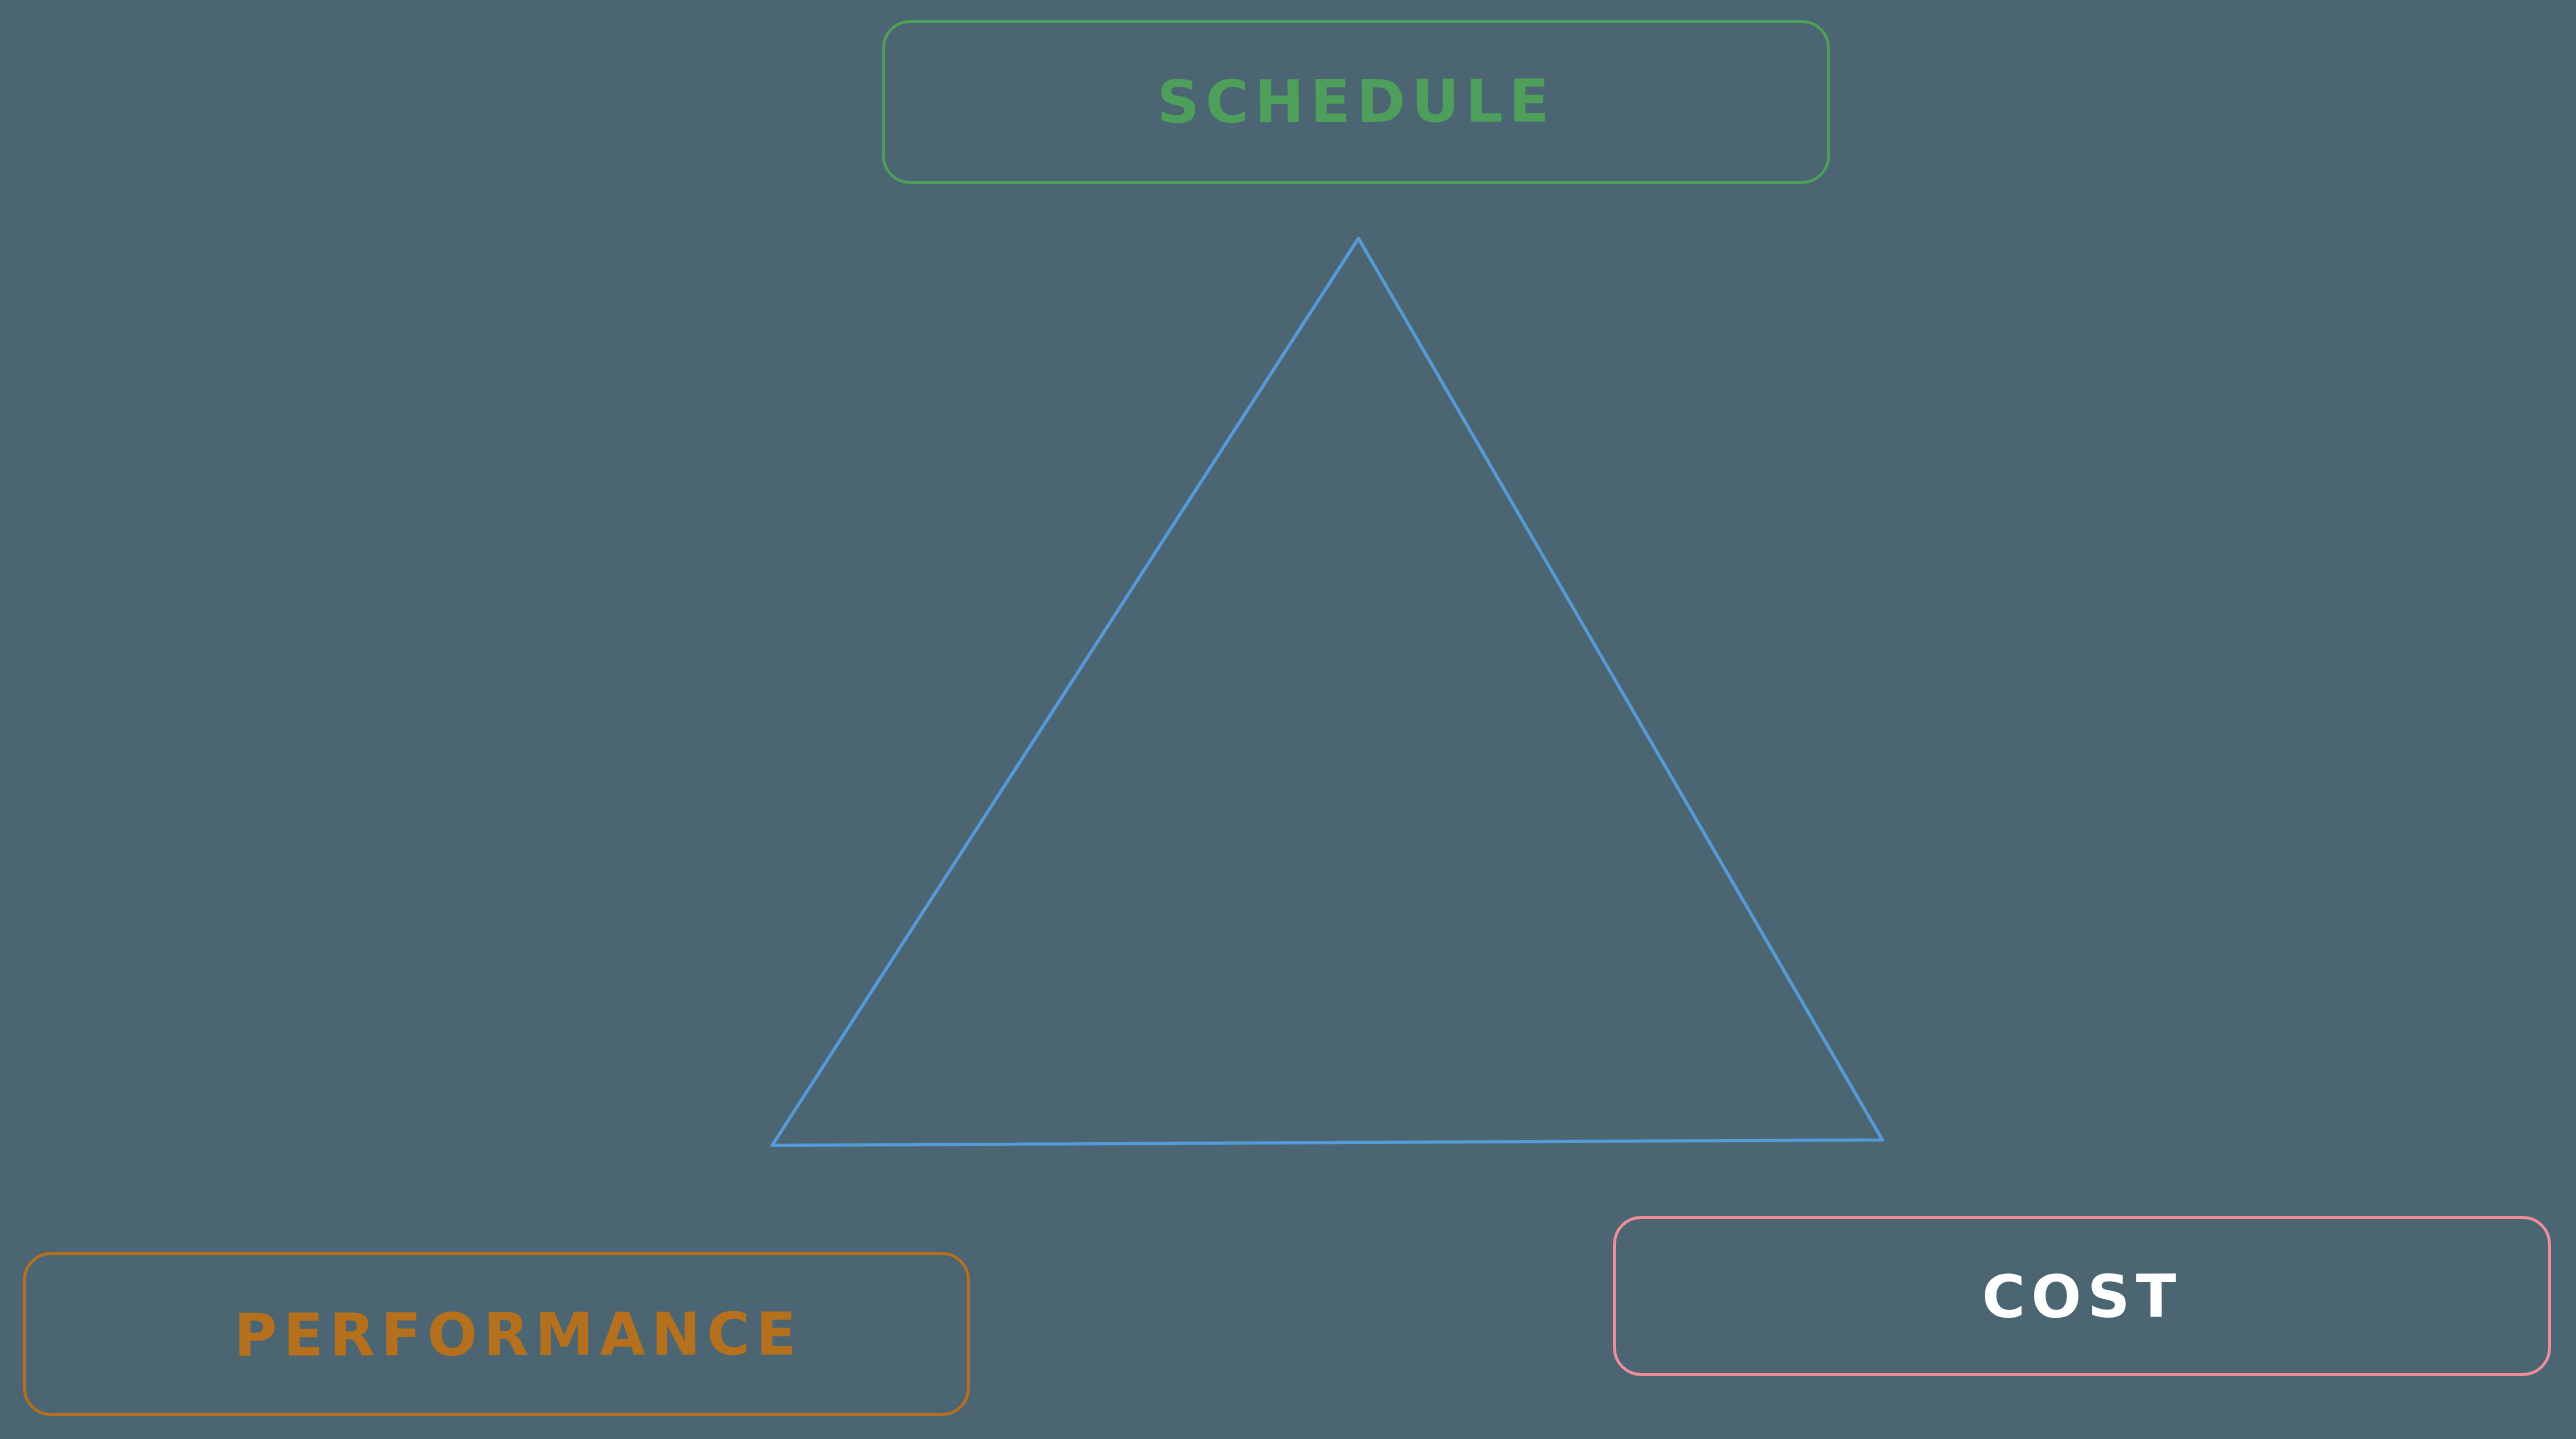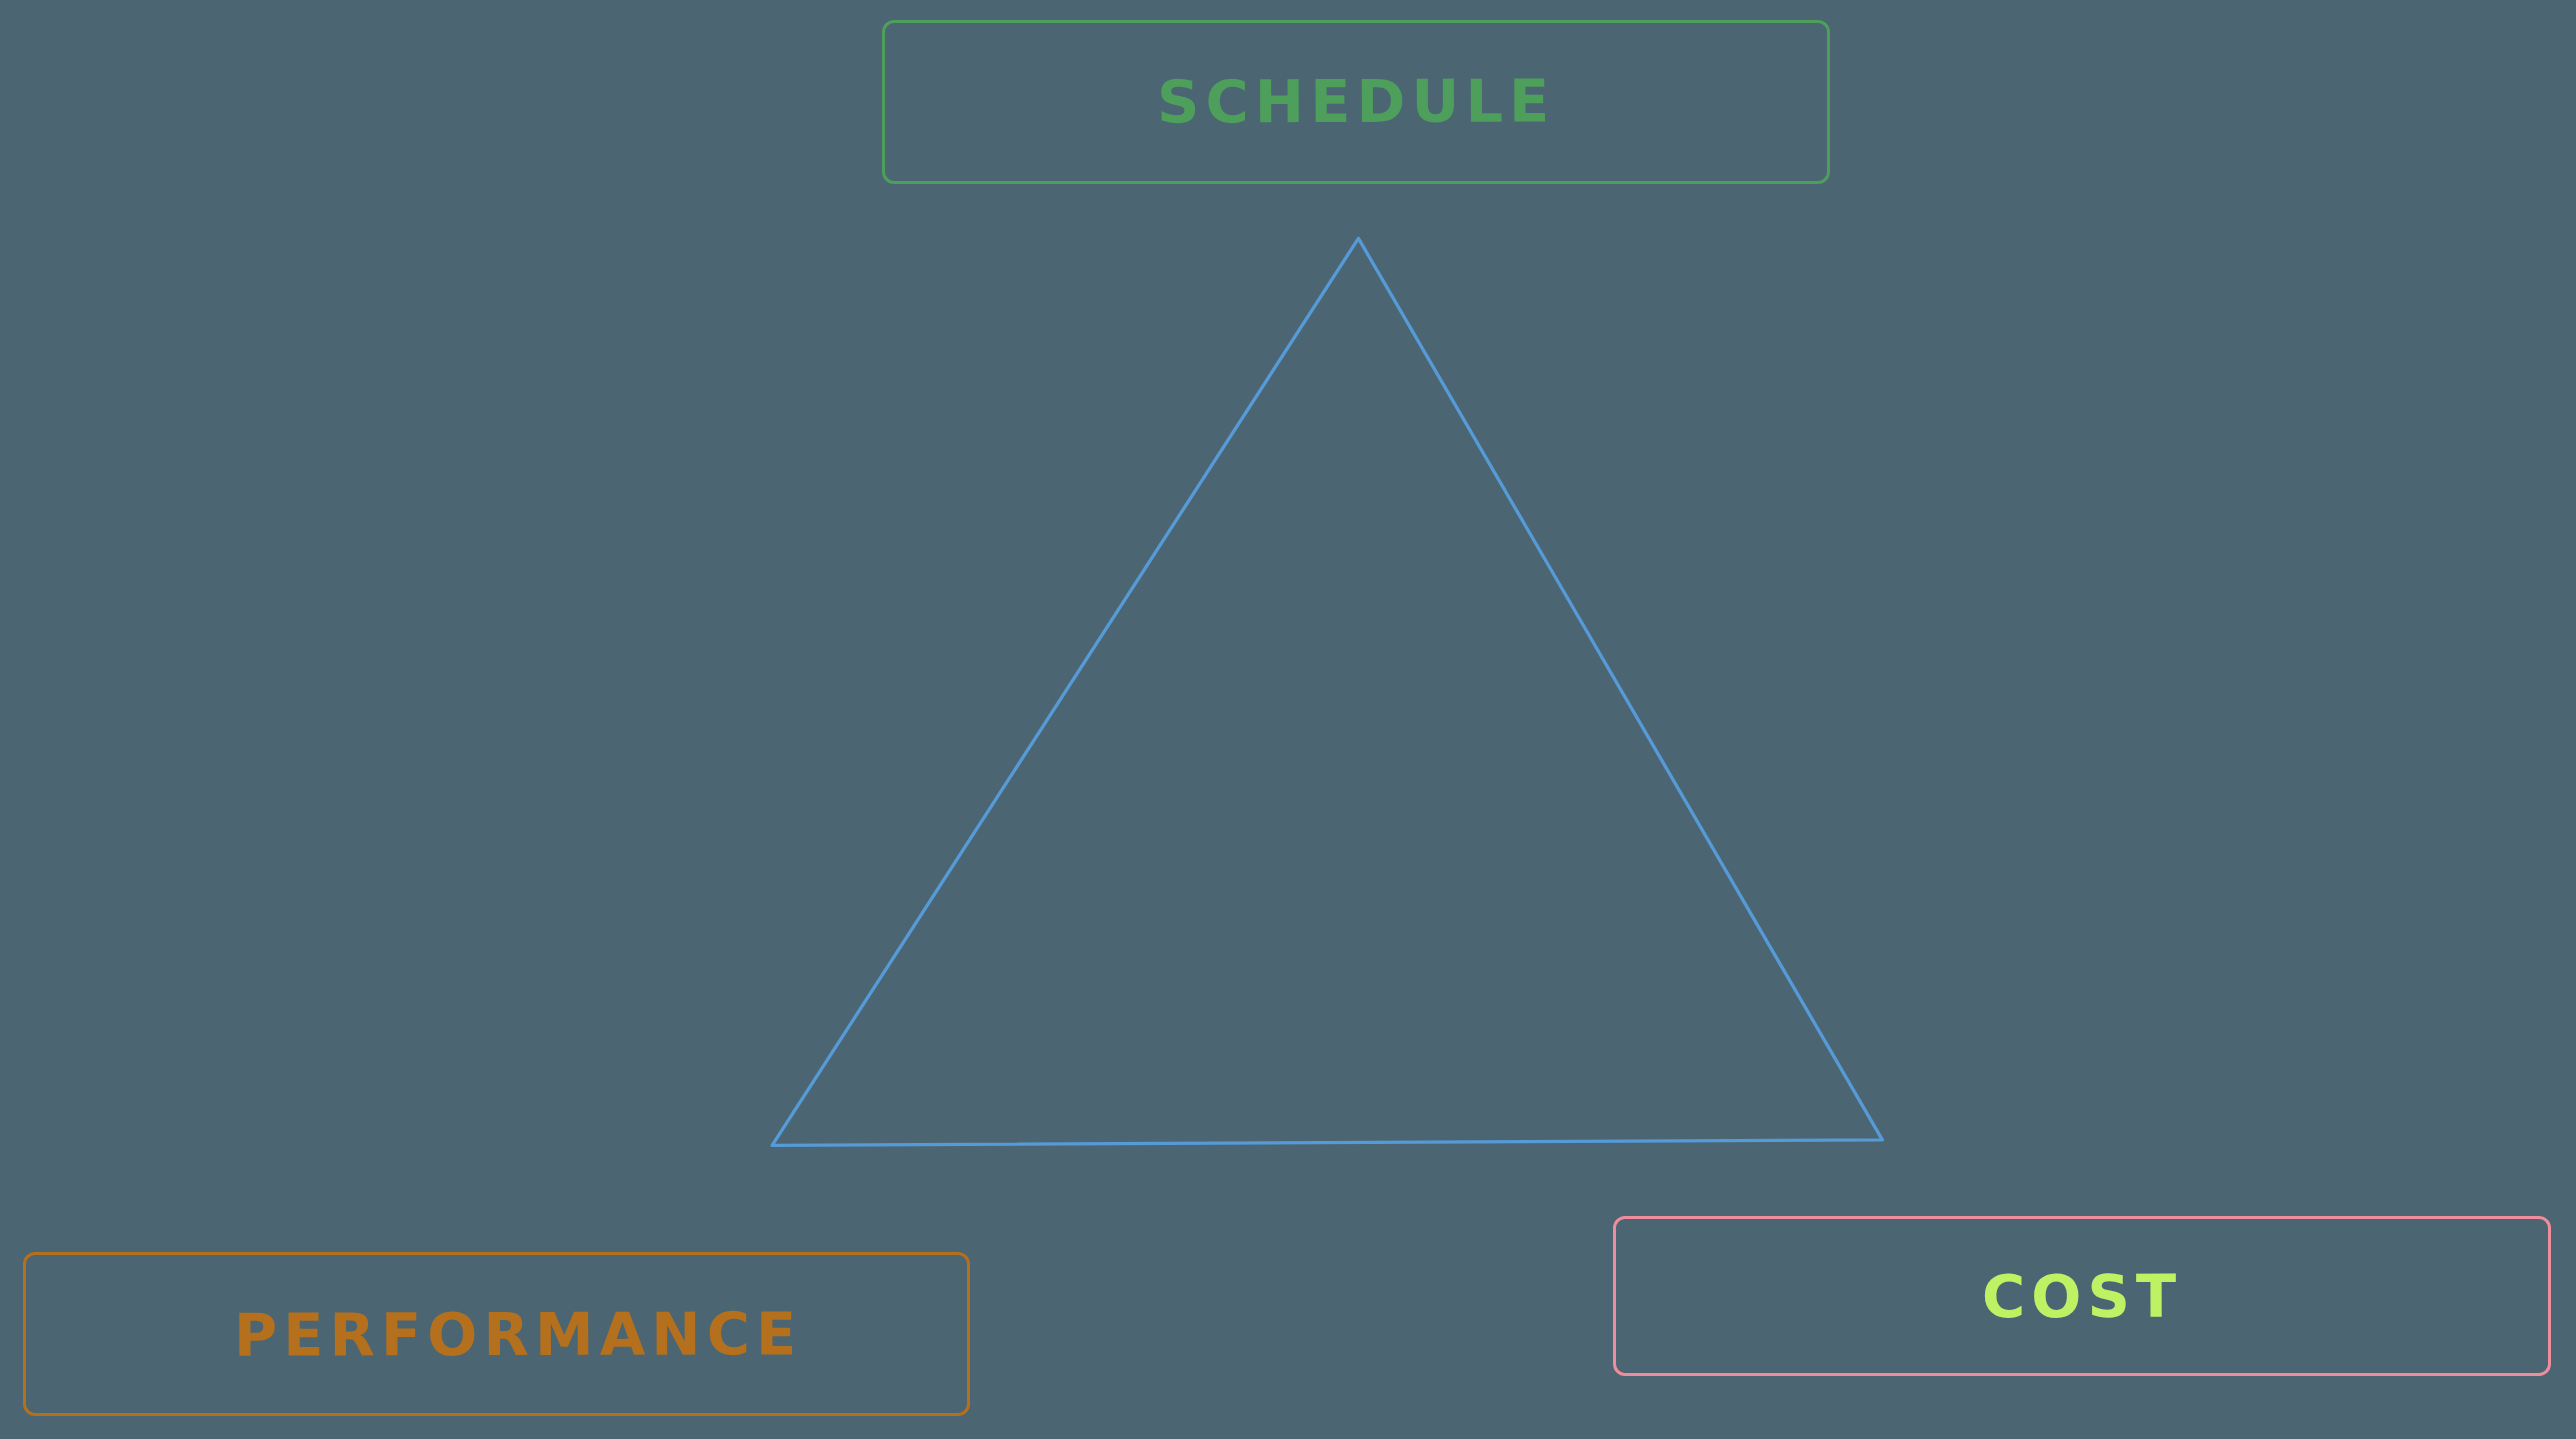--- a/index.html
+++ b/index.html
@@ -23,21 +23,21 @@
     left: 0;
     top: 0;
     width: 2576px;
     height: 1440px;
     display: block;
   }
   .node-box {
     position: absolute;
     box-sizing: border-box;
     border: 3.4px solid #888;
-    border-radius: 12px;
+    border-radius: 28px;
     display: flex;
     align-items: center;
     justify-content: center;
   }
   .node-label {
     font-size: 59px;
     font-weight: bold;
     letter-spacing: 6px;
     white-space: nowrap;
     
@@ -58,17 +58,17 @@
 
   <div class="node-box node-schedule" data-bind-style="borderColor:nodes.0.color" style="border-color: rgb(78, 158, 92);">
     <span class="node-label" data-bind="nodes.0.label" data-bind-style="color:nodes.0.color" style="color: rgb(78, 158, 92);">SCHEDULE</span>
   </div>
 
   <div class="node-box node-performance" data-bind-style="borderColor:nodes.1.color" style="border-color: rgb(181, 112, 29);">
     <span class="node-label" data-bind="nodes.1.label" data-bind-style="color:nodes.1.color" style="color: rgb(181, 112, 29);">PERFORMANCE</span>
   </div>
 
   <div class="node-box node-cost" data-bind-style="borderColor:nodes.2.color" style="border-color: rgb(238, 141, 156);">
-    <span class="node-label" data-bind="nodes.2.label" data-bind-style="color:nodes.2.color" style="color: #bef264;">COST</span>
+    <span class="node-label" data-bind="nodes.2.label" data-bind-style="color:nodes.2.color" style="color: #ffffff;">COST</span>
   </div>
 
 </div>
 
 
 </body></html>

